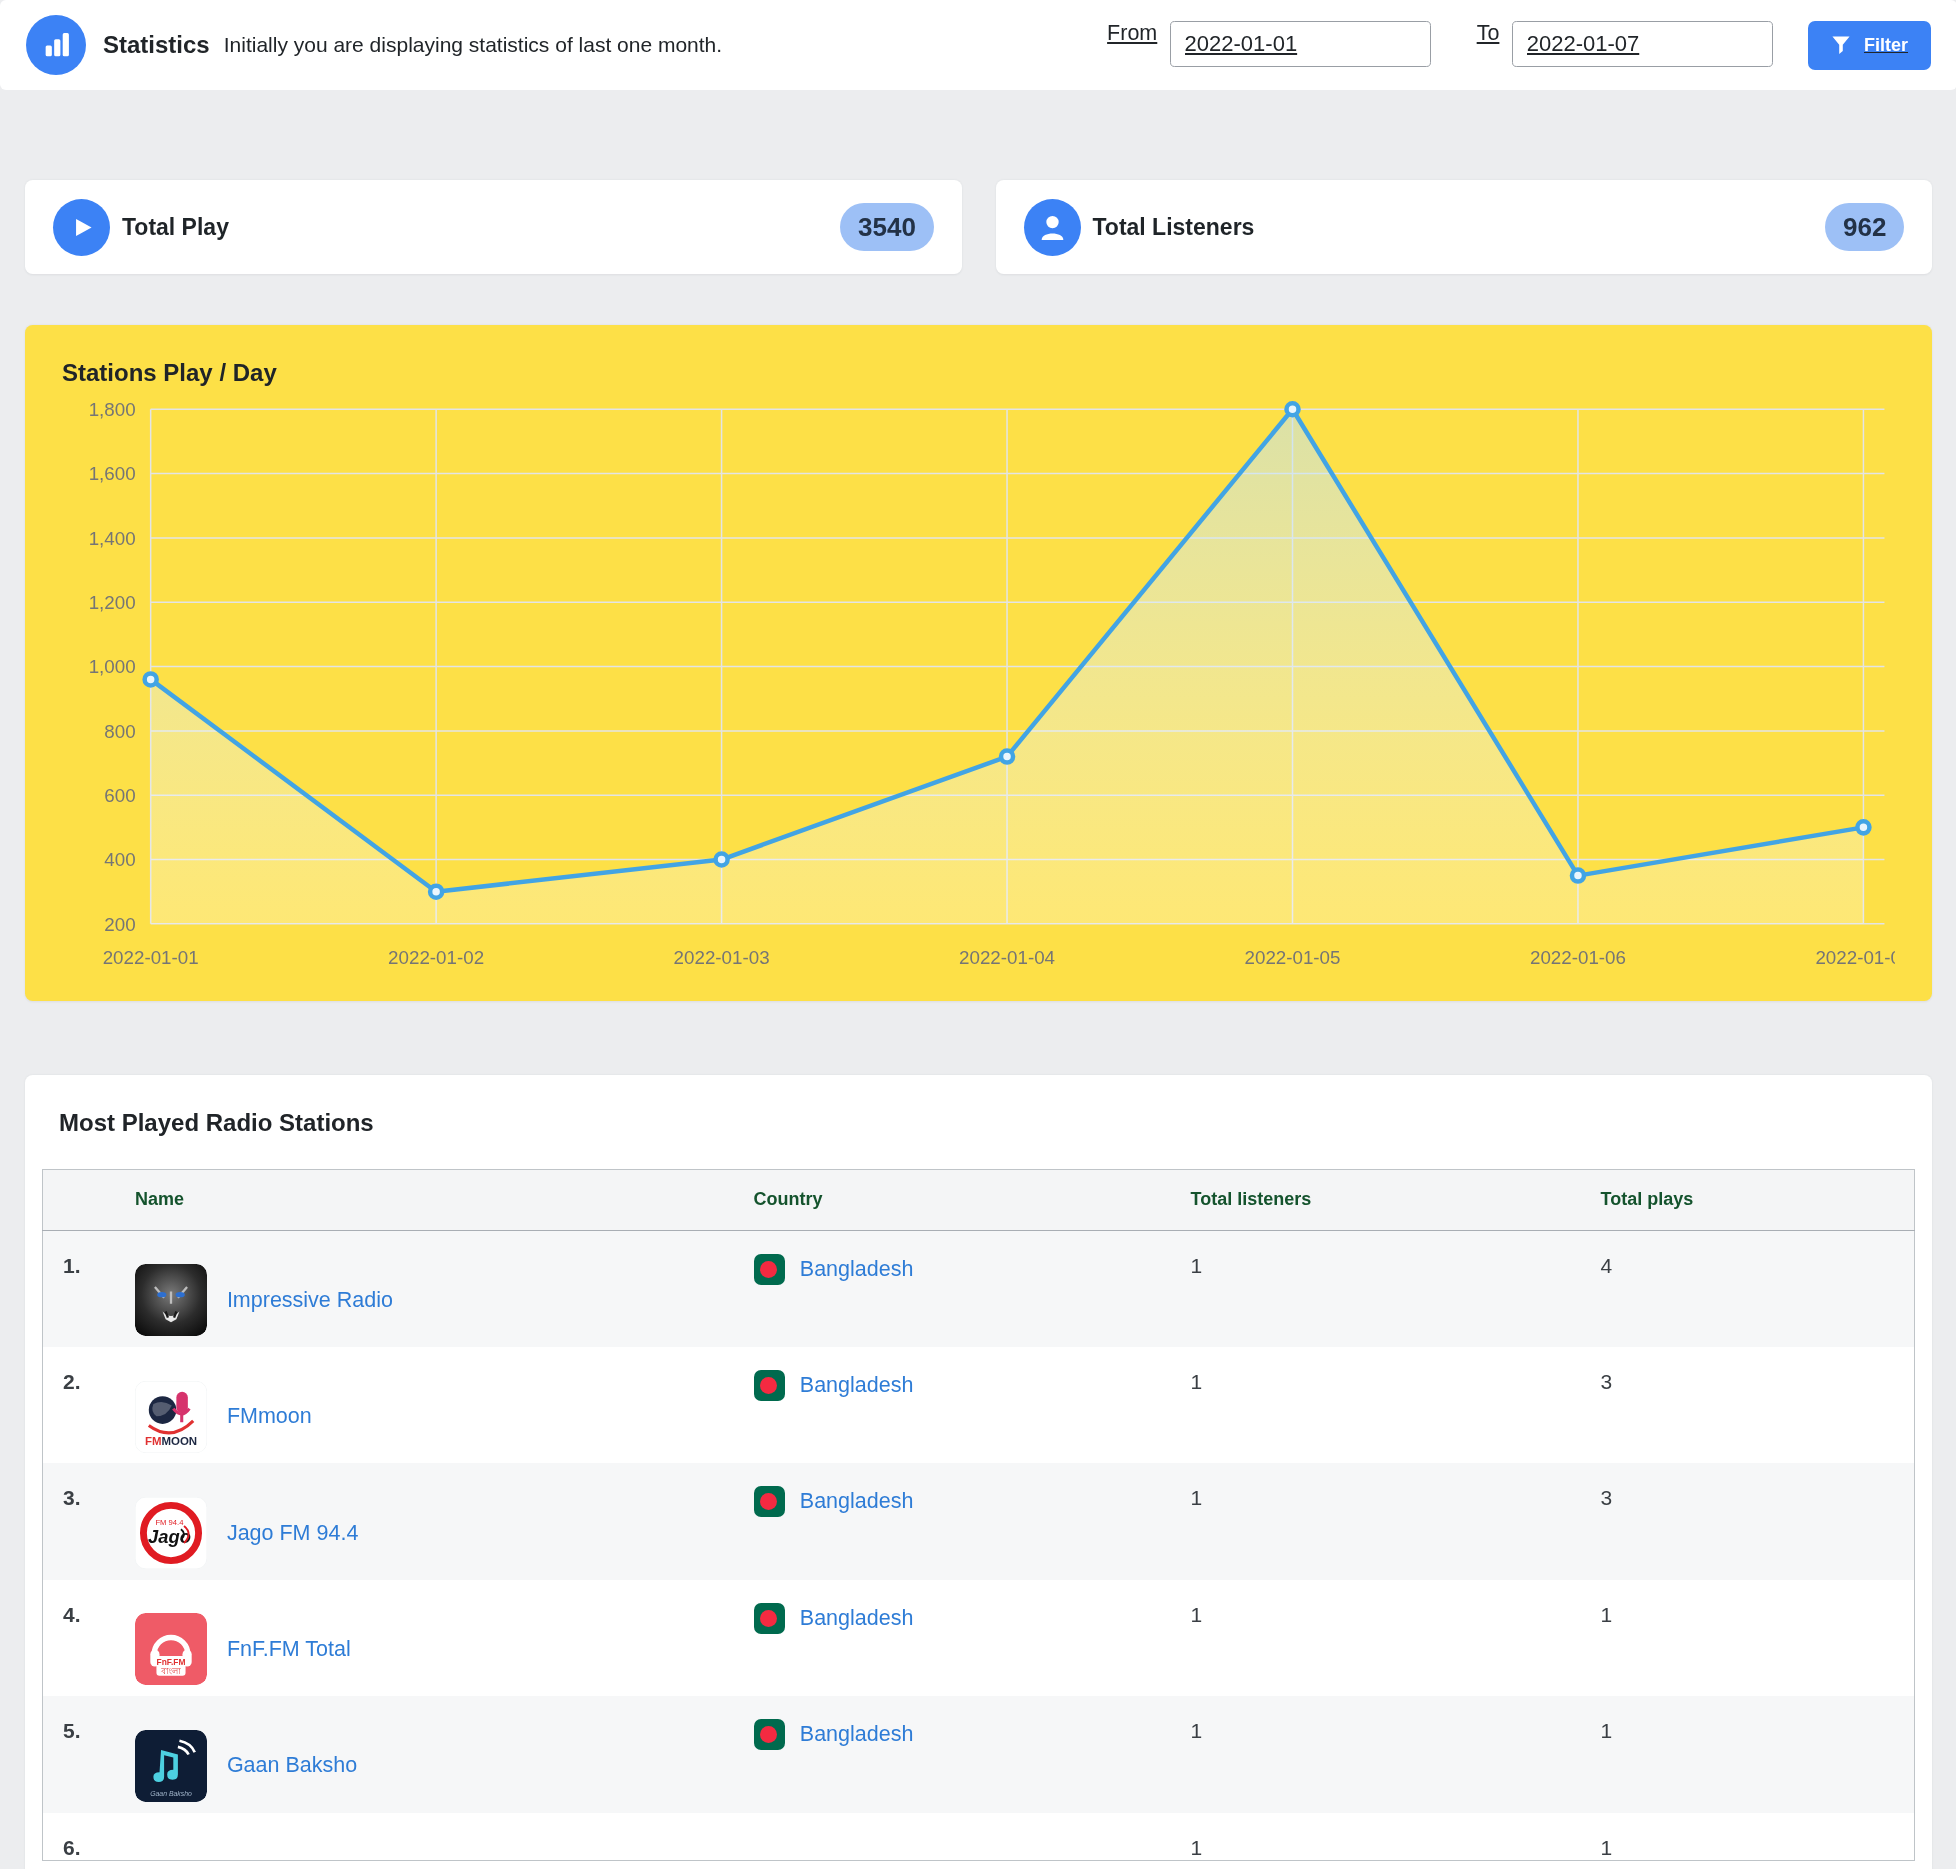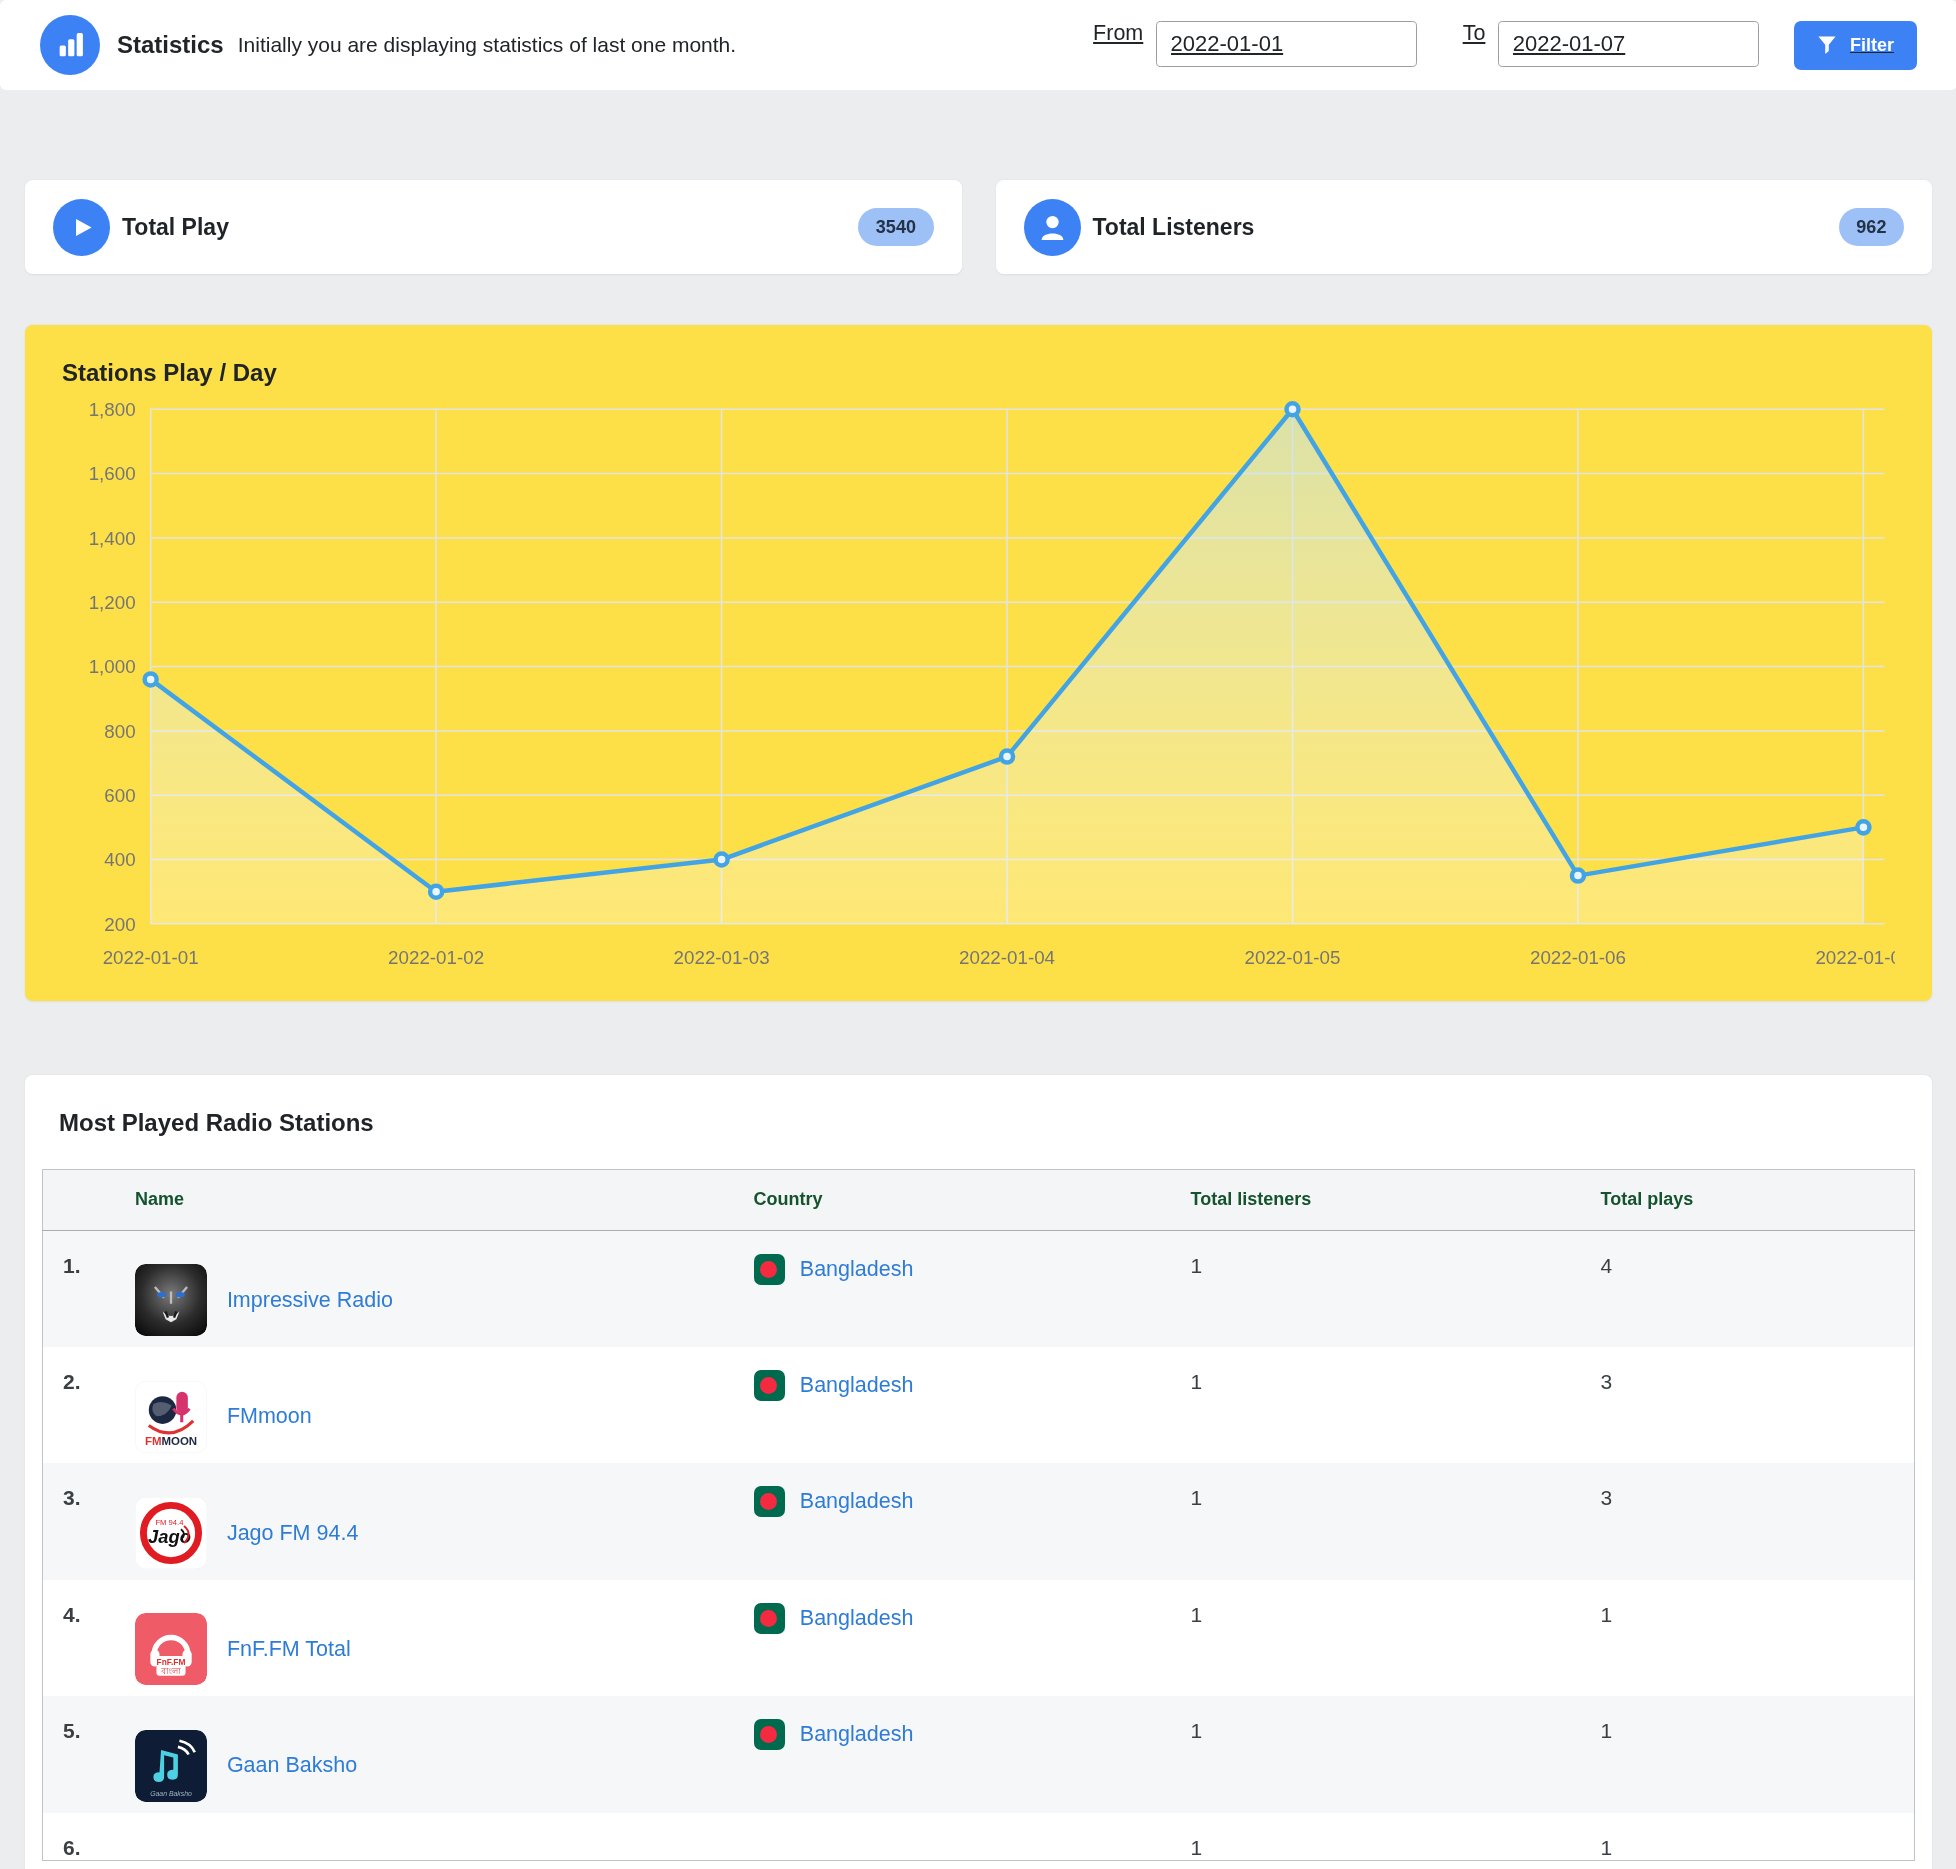--- a/index.html
+++ b/index.html
@@ -1,37 +1,37 @@
 <!DOCTYPE html>
 <html style="font-size:12.3px"><head>
 <meta charset="utf-8">
 <style>
   * { margin:0; padding:0; box-sizing:border-box; }
   html,body { background:#ecedef; }
   body { width:1957px; font-family:"Liberation Sans","DejaVu Sans",sans-serif; color:#212529; }
 
   
-  .topbar { background:#fff; height:90px; display:flex; align-items:center; padding:0 40px;border-radius:6px; }
+  .topbar { background:#fff; height:90px; display:flex; align-items:center; padding:0 26px;border-radius:6px; }
   .brand-circle { width:60px; height:60px; border-radius:50%; background:#3c82f5; display:flex; align-items:center; justify-content:center; flex:0 0 auto; }
   .page-title { font-size:24px; font-weight:bold; margin-left:17px; }
   .page-subtitle { font-size:21px; margin-left:14px; color:#212529; }
   .topbar-right { margin-left:auto; display:flex; gap:12.3px;text-decoration:underline; }
   .date-label { font-size:21.5px; }
   .date-input { width:261px; height:46px; border:0.8px solid #999ea5; border-radius:4.6px; font-size:22px; padding:0 14px; color:#212529; font-family:inherit; background:#fff; }
   .date-gap { width:21.5px; }
   .filter-btn { margin-left:23px; height:49px; background:#3c82f5; color:#ffffff; border:none; border-radius:7px; font-size:18px; font-weight:bold; display:flex; align-items:center; gap:13px; padding:0 23px; cursor:pointer; font-family:inherit; }
 
   .content { padding:0 25px 31px; }
 
   
   .cards-row { display:flex; gap:34px; margin-top:90px; }
   .sum-card { flex:1; background:#fff; border-radius:7.7px; height:94px; display:flex; align-items:center; padding:0 28px; box-shadow:0 0.8px 2.3px rgba(40,50,60,.08); }
   .sum-icon { width:57px; height:57px; border-radius:50%; background:#3c82f5; display:flex; align-items:center; justify-content:center; flex:0 0 auto; }
   .sum-label { font-size:23px; font-weight:600; margin-left:12px; color:#1f2428; }
-  .sum-badge { margin-left:auto; background:#9dc0f6; color:#233247; font-size:18px; font-weight:bold; border-radius:766px; padding:8.4px 17.6px; }
+  .sum-badge { margin-left:auto; background:#9dc0f6; color:#233247; font-size:26px; font-weight:bold; border-radius:766px; padding:8.4px 17.6px; }
 
   
   .chart-card { background:#fde047; border-radius:7.7px; margin-top:51px; padding:34px 37px 23px; box-shadow:0 0.8px 2.3px rgba(40,50,60,.08); }
   .card-title { font-size:24px; font-weight:600; color:#202428; }
   .legend-row { display:flex; justify-content:center; align-items:center; gap:12.3px; margin-top:31px; }
   .legend-swatch { width:43px; height:20px; background:#9edcf8; border:2.3px solid #41a3e3; }
   .legend-text { font-size:21px; color:#6d6d6d; }
   .chart-wrap { margin-top:10.7px; }
   .chart-wrap svg { display:block; width:100%; height:auto; }
 

